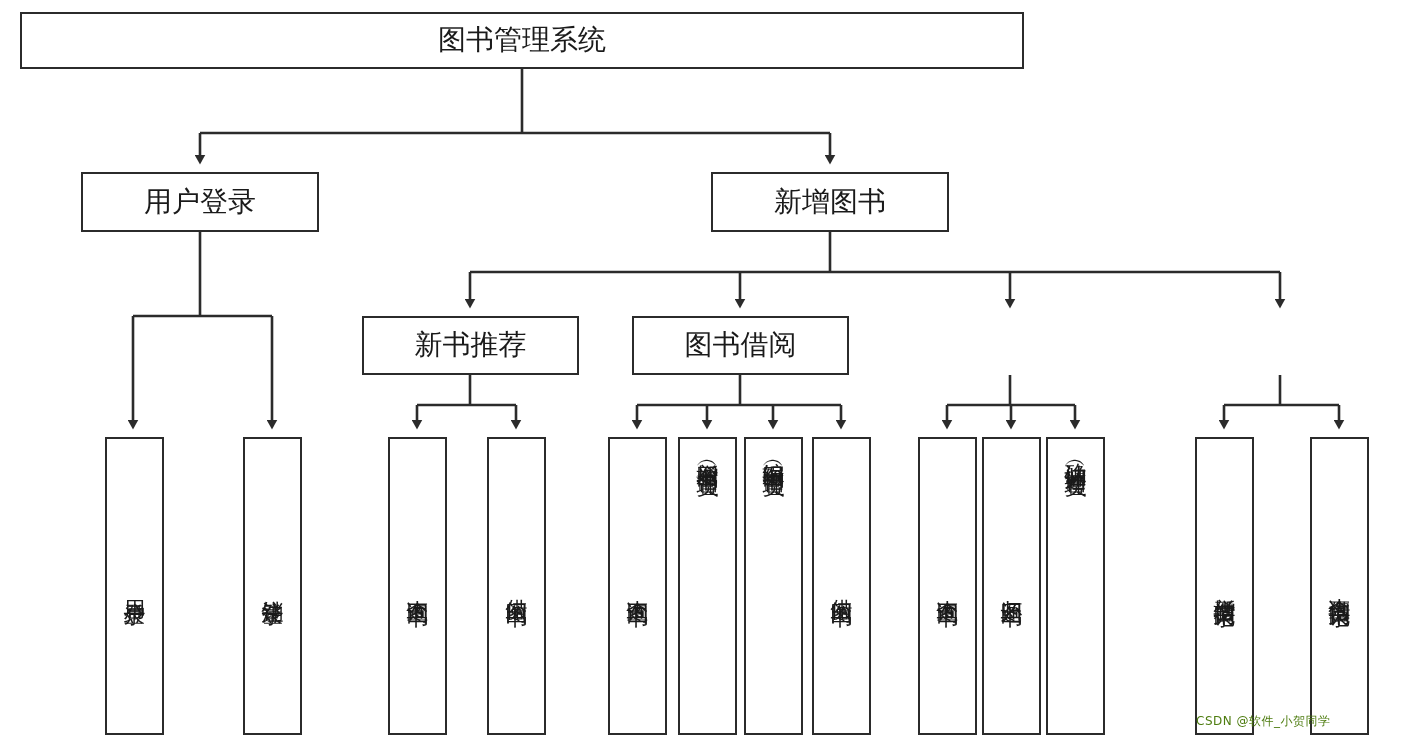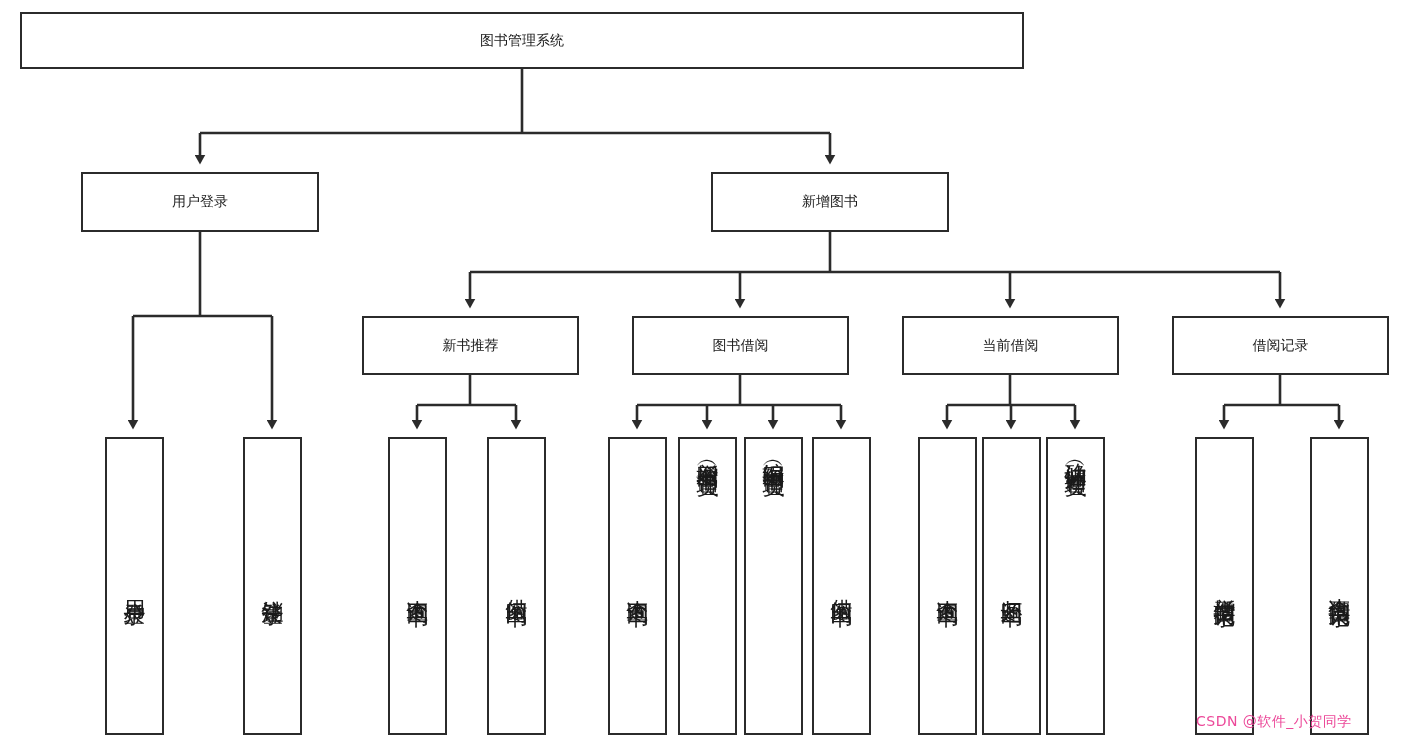--- a/index.html
+++ b/index.html
@@ -37,43 +37,43 @@
     justify-content: center;
     color: #1a1a1a;
   }
   .node-label {
     display: block;
     line-height: 1.08;
     text-align: center;
     white-space: nowrap;
   }
   .h-node .node-label {
-    font-size: 14px;
+    font-size: 28px;
   }
   .v-node {
     padding: 6px 0;
     align-items: flex-start;
   }
   .v-node .node-label {
     writing-mode: vertical-rl;
     text-orientation: upright;
     font-size: 22px;
     letter-spacing: 2px;
     line-height: 1;
   }
   .v-node.center .node-label {
     margin-top: auto;
     margin-bottom: auto;
   }
   #watermark {
     position: absolute;
     left: 1196px;
     top: 713px;
-    font-size: 14px;
-    color: #ec4899;
+    font-size: 12px;
+    color: #4d7c0f;
     white-space: nowrap;
     letter-spacing: 0.5px;
   }
 </style>
 </head>
 <body>
 
 <div id="diagram-root">
 
   <svg id="wires" viewBox="0 0 1405 747">
@@ -139,26 +139,20 @@
   <div class="node h-node" style="left:711px; top:172px; width:238px; height:60px;">
     <span class="node-label">新增图书</span>
   </div>
 
   <div class="node h-node" style="left:362px; top:316px; width:217px; height:59px;">
     <span class="node-label">新书推荐</span>
   </div>
   <div class="node h-node" style="left:632px; top:316px; width:217px; height:59px;align-items:center;">
     <span class="node-label">图书借阅</span>
   </div>
-  <div class="node h-node" style="left:902px; top:316px; width:217px; height:59px;">
-    <span class="node-label">当前借阅</span>
-  </div>
-  <div class="node h-node" style="left:1172px; top:316px; width:217px; height:59px;">
-    <span class="node-label">借阅记录</span>
-  </div>
 
   <div class="node v-node center" style="left:105px; top:437px; width:59px; height:298px;">
     <span class="node-label">用户登录</span>
   </div>
   <div class="node v-node center" style="left:243px; top:437px; width:59px; height:298px;">
     <span class="node-label">注销登录</span>
   </div>
 
   <div class="node v-node center" style="left:388px; top:437px; width:59px; height:298px;">
     <span class="node-label">查询图书</span>

